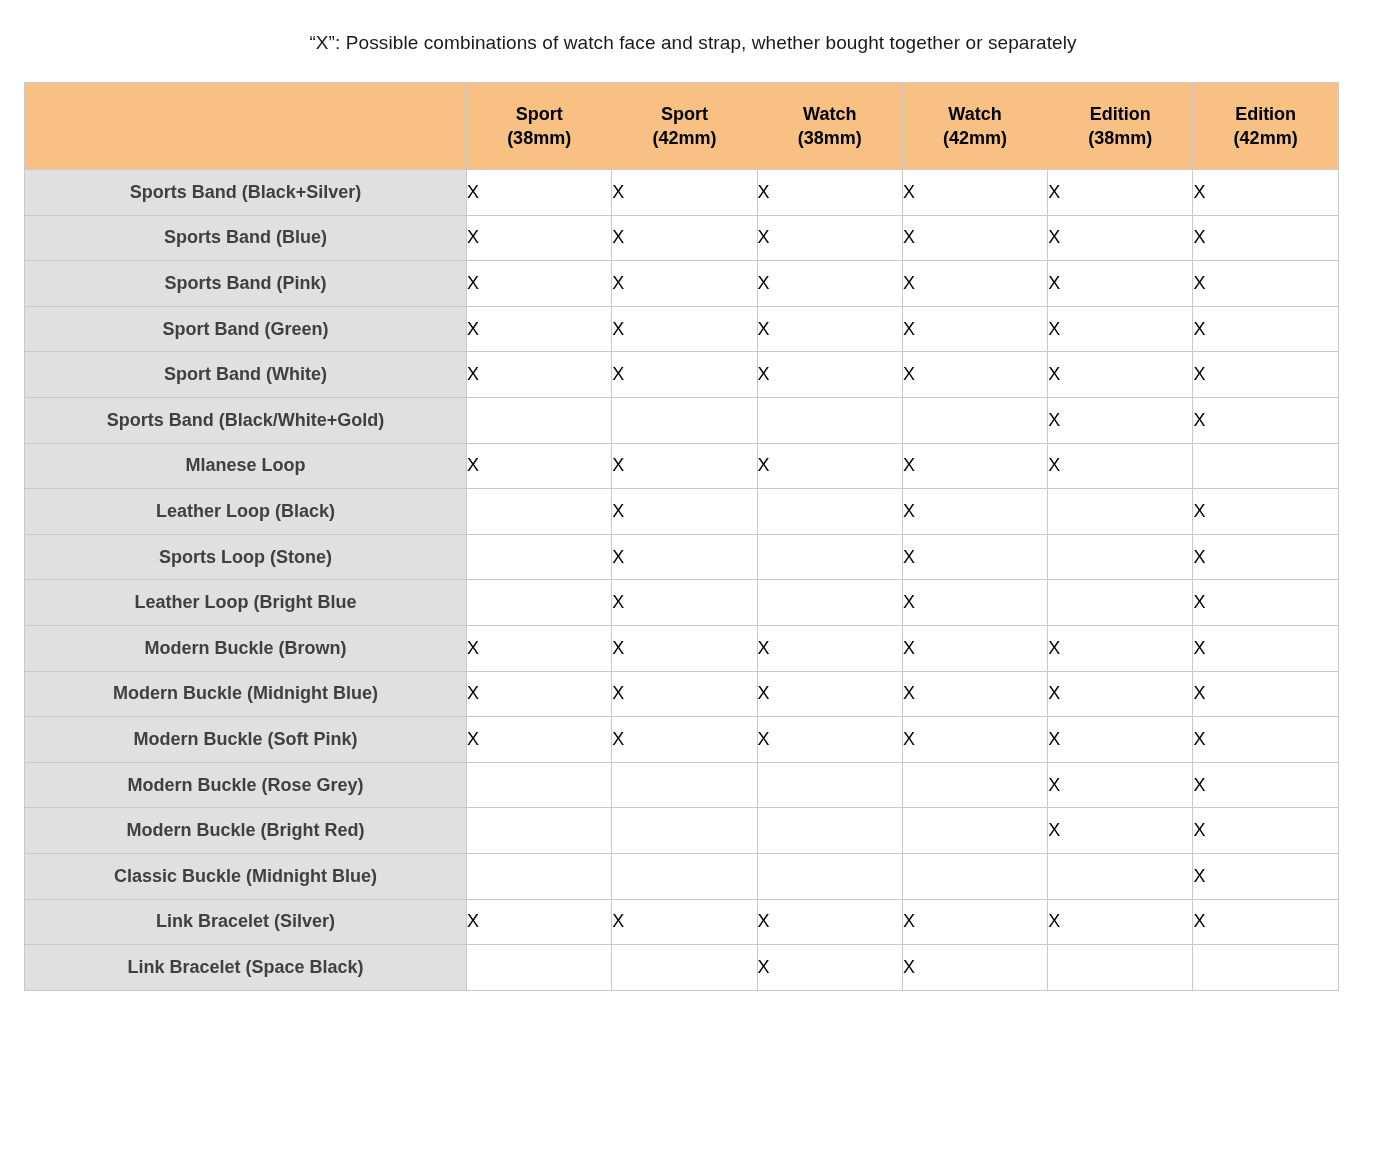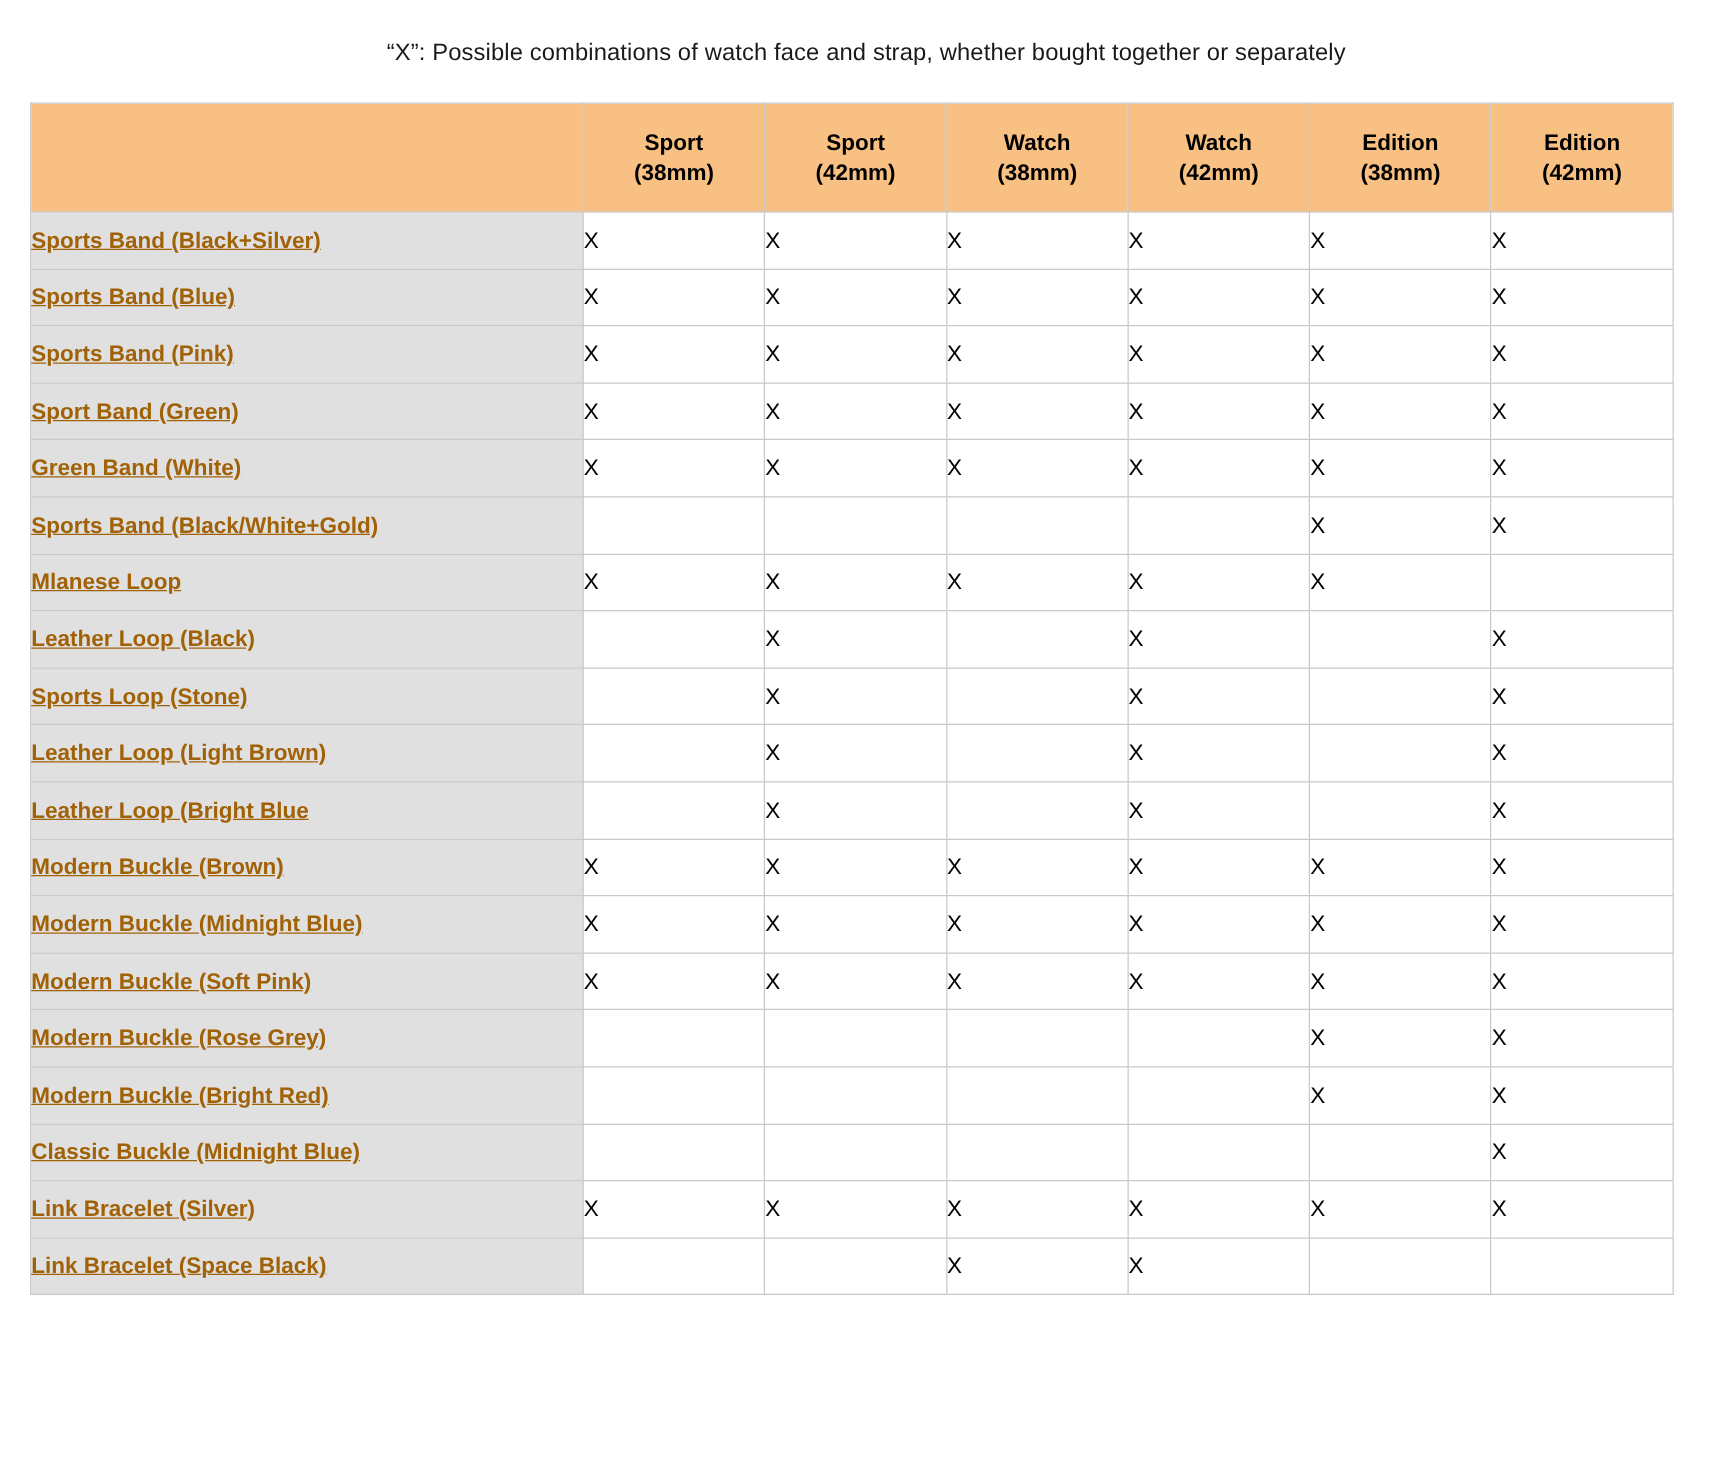--- a/index.html
+++ b/index.html
@@ -49,28 +49,27 @@
     height: 86px;
     line-height: 1.35;
     color: #000;
     vertical-align: middle;
   }
   thead th.corner {
     background: #f8c183;
   }
   th.rowhead {
     background: #e0e0e0;
-    text-align: left;
+    text-align: center;
     font-size: 18px;
     font-weight: bold;
     height: 44.6px;
     padding-left: 11px;
-    color: #a16207;
+    color: #404040;
     vertical-align: middle;
-    text-decoration: underline;
   }
   td.cell {
     background: #ffffff;
     font-size: 18px;
     text-align: left;
     padding-left: 11px;
     height: 44.6px;
     vertical-align: middle;
     color: #000;
   }
@@ -153,21 +152,21 @@
           <tr>
             <th class="rowhead">Sport Band (Green)</th>
             <td class="cell">X</td>
             <td class="cell">X</td>
             <td class="cell">X</td>
             <td class="cell">X</td>
             <td class="cell">X</td>
             <td class="cell">X</td>
           </tr>
           <tr>
-            <th class="rowhead">Green Band (White)</th>
+            <th class="rowhead">Sport Band (White)</th>
             <td class="cell">X</td>
             <td class="cell">X</td>
             <td class="cell">X</td>
             <td class="cell">X</td>
             <td class="cell">X</td>
             <td class="cell">X</td>
           </tr>
           <tr>
             <th class="rowhead">Sports Band (Black/White+Gold)</th>
             <td class="cell"></td>
@@ -190,29 +189,20 @@
             <th class="rowhead">Leather Loop (Black)</th>
             <td class="cell"></td>
             <td class="cell">X</td>
             <td class="cell"></td>
             <td class="cell">X</td>
             <td class="cell"></td>
             <td class="cell">X</td>
           </tr>
           <tr>
             <th class="rowhead">Sports Loop (Stone)</th>
-            <td class="cell"></td>
-            <td class="cell">X</td>
-            <td class="cell"></td>
-            <td class="cell">X</td>
-            <td class="cell"></td>
-            <td class="cell">X</td>
-          </tr>
-          <tr>
-            <th class="rowhead">Leather Loop (Light Brown)</th>
             <td class="cell"></td>
             <td class="cell">X</td>
             <td class="cell"></td>
             <td class="cell">X</td>
             <td class="cell"></td>
             <td class="cell">X</td>
           </tr>
           <tr>
             <th class="rowhead">Leather Loop (Bright Blue</th>
             <td class="cell"></td>

